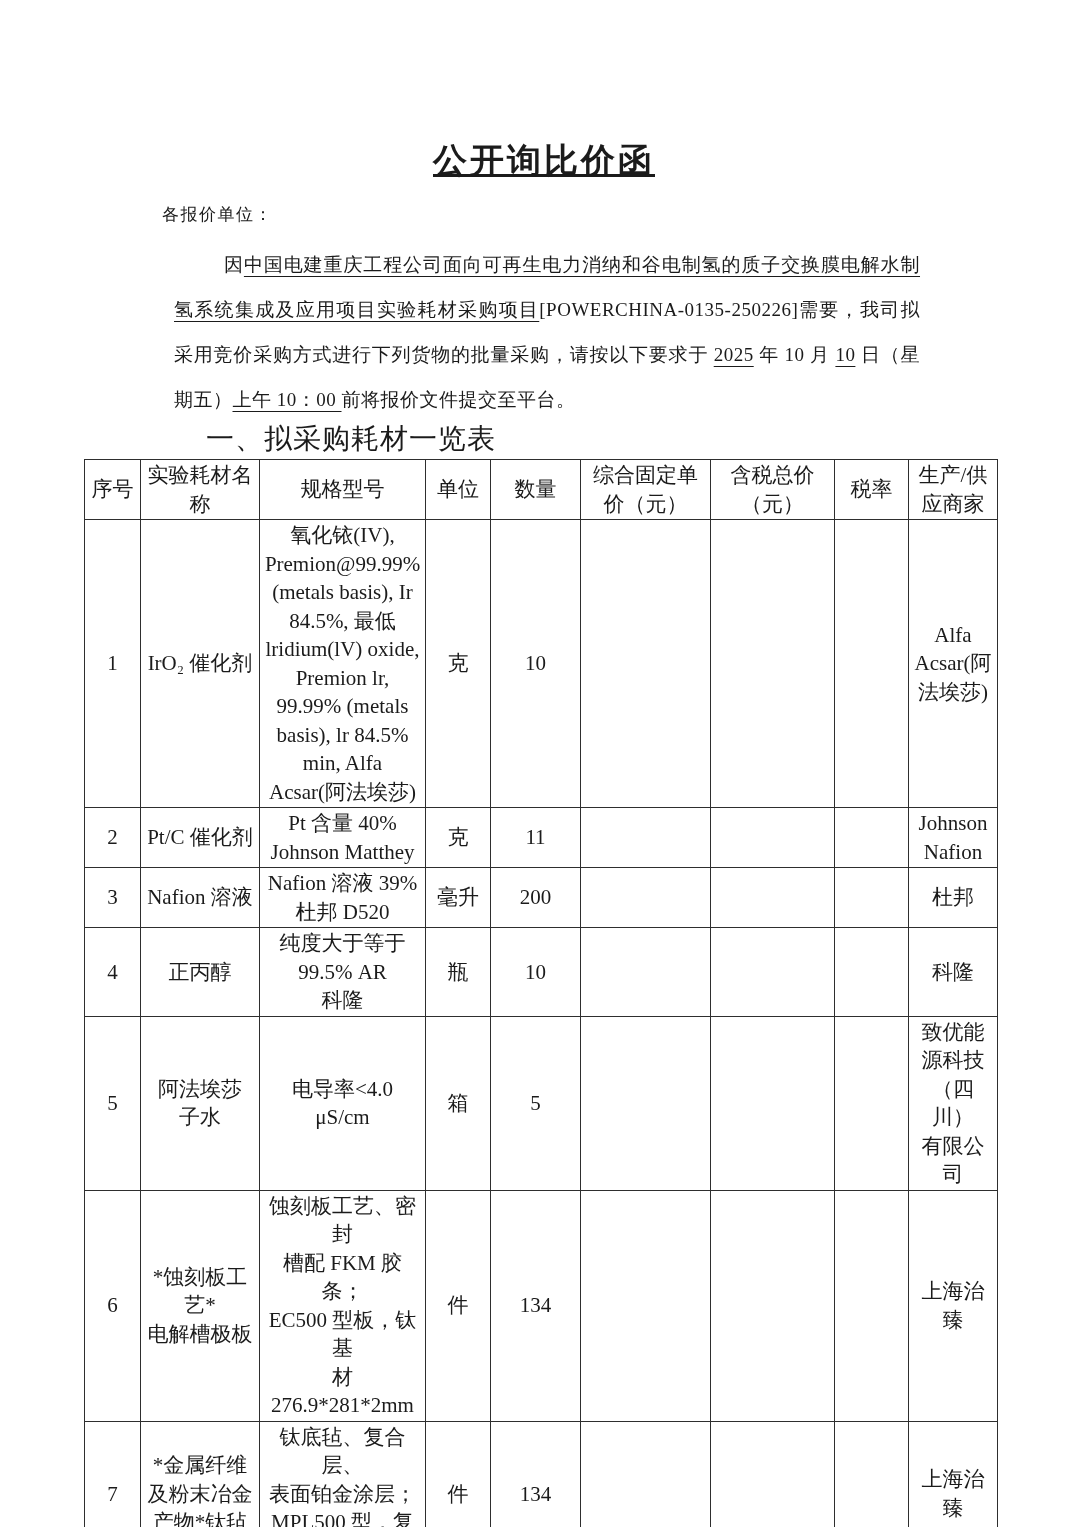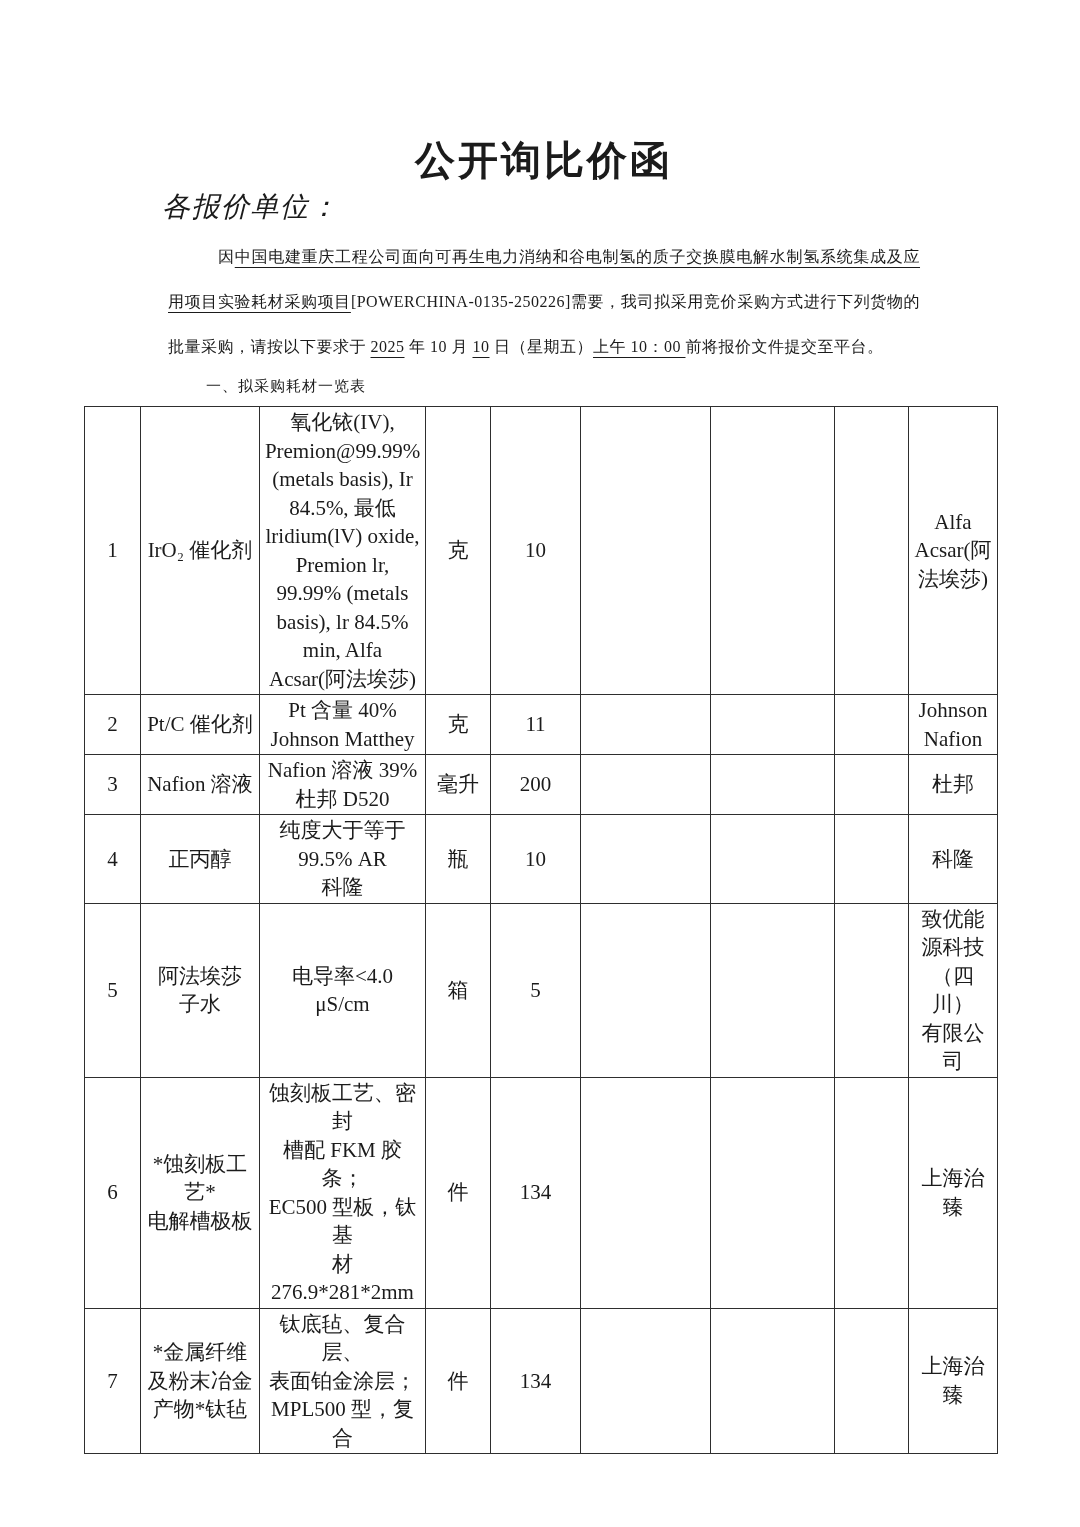--- a/index.html
+++ b/index.html
@@ -8,49 +8,49 @@
     background: #ffffff;
     color: #1b1b1b;
     font-family: "Liberation Serif", "DejaVu Serif", serif;
     overflow: hidden;
   }
   .page { width: 1080px; height: 1527px; position: relative; }
 
   .doc-title {
     margin: 138px 0 0 8px;
     text-align: center;
-    font-size: 40px;
+    font-size: 34px;
     font-weight: bold;
     letter-spacing: 3px;
     line-height: 46px;
+    text-decoration: underline;
   }
 
   .textblock { margin-left: 162px; width: 758px; }
 
   .salutation {
-    margin-top: 8px;
-    font-size: 28px;
+    margin-top: 16px;
+    font-size: 17px;
     line-height: 30px;
     letter-spacing: 1.5px;
-    font-style: italic;
   }
 
   .intro {
-    margin: 12px 0 0 6px;
-    font-size: 16px;
+    margin: 12px 0 0 12px;
+    font-size: 19px;
     line-height: 45px;
     text-align: justify;
     text-justify: inter-ideograph;
     text-indent: 50px;
     letter-spacing: 0.5px;
   }
   .intro .u { text-decoration: underline; text-underline-offset: 5px; }
 
   .section-heading {
-    font-size: 15px;
+    font-size: 28px;
     line-height: 34px;
     padding-left: 44px;
     letter-spacing: 1px;
   }
 
   table.materials {
     border-collapse: collapse;
     table-layout: fixed;
     margin: 3px 0 0 84px;
   }
@@ -96,20 +96,35 @@
         <col class="c-name">
         <col class="c-spec">
         <col class="c-unit">
         <col class="c-qty">
       <col class="c-uprice">
         <col class="c-tprice">
         <col class="c-tax">
         <col class="c-supplier">
     </colgroup>
     <tbody>
+        <tr style="height:57px">
+      <th>序号</th>
+      <th>实验耗材名
+称</th>
+      <th>规格型号</th>
+      <th>单位</th>
+      <th>数量</th>
+      <th>综合固定单
+价（元）</th>
+      <th>含税总价
+（元）</th>
+      <th>税率</th>
+      <th>生产/供
+应商家</th>
+    </tr>
     <tr style="height:284px">
       <td>1</td>
       <td>IrO₂ 催化剂</td>
       <td>氧化铱(IV),
 Premion@99.99%
 (metals basis), Ir
 84.5%, 最低
 lridium(lV) oxide,
 Premion lr,
 99.99% (metals

